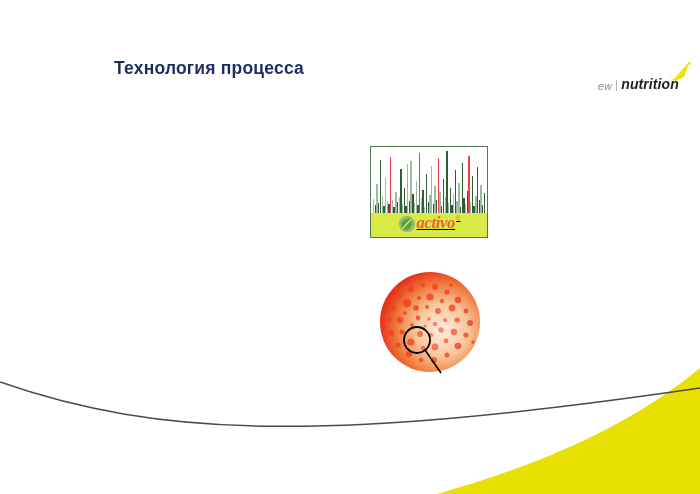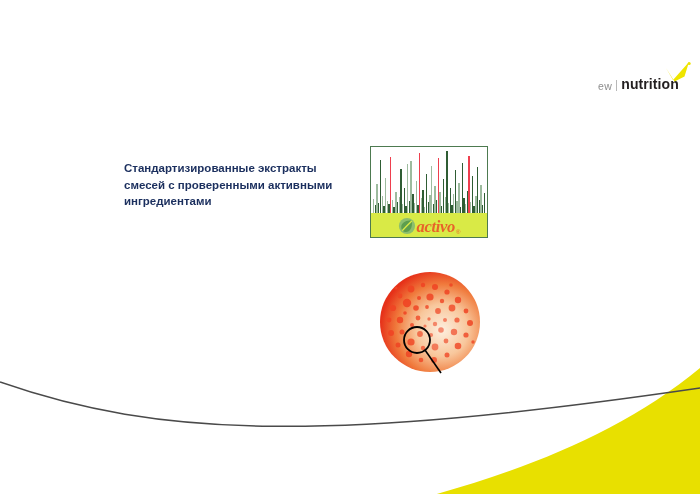--- a/index.html
+++ b/index.html
@@ -31,20 +31,21 @@
   }
 
   
   #logo {
     position: absolute;
     left: 598px;
     top: 70px;
     height: 22px;
     display: flex;
     align-items: flex-end;
+    font-style: italic;
   }
   #logo .logo-ew {
     font-size: 10.5px;
     color: #8d8d8d;
     letter-spacing: 0.4px;
     padding-right: 4px;
   }
   #logo .logo-sep {
     width: 1px;
     height: 11px;
@@ -110,22 +111,23 @@
     right: 0;
     bottom: 0;
     height: 24px;
     background: #d9ea46;
     display: flex;
     align-items: center;
     justify-content: center;
   }
   #activo-logo {
     display: flex;
-    align-items: flex-end;
+    align-items: flex-start;
     height: 20px;
+    text-decoration: underline;
   }
   #activo-mark {
     width: 18px;
     height: 18px;
     margin-right: 1px;
   }
   #activo-word {
     font-family: "Liberation Serif", serif;
     font-style: italic;
     font-weight: bold;
@@ -157,32 +159,32 @@
     top: 360px;
     width: 700px;
     height: 134px;
   }
 </style>
 </head>
 <body>
 
 <div id="slide">
 
+  <div id="slide-title">Технология процесса</div>
 
   <div id="logo">
     <span class="logo-ew">ew</span>
     <span class="logo-sep"></span>
     <span class="logo-nutrition">nutrition</span>
     <svg class="logo-check" viewBox="0 0 26 20">
       <path d="M1 6 L8 18 L24 0 L19.5 14.5 L9.5 19.5 Z" fill="#efe500"></path>
       <circle cx="24.2" cy="1.6" r="1.5" fill="#efe500"></circle>
     </svg>
   </div>
 
-  <div class="body-text" id="text-block-1">Стандартизированные экстракты смесей с проверенными активными ингредиентами</div>
 
 
   <div id="chromatogram">
     <div id="chromo-plot">
         <div class="chromo-bar" style="height: 20.5882%; background: rgb(157, 187, 158);"></div>
         <div class="chromo-bar" style="height: 11.7647%; background: rgb(47, 93, 52);"></div>
         <div class="chromo-bar" style="height: 44.1176%; background: rgb(157, 187, 158);"></div>
         <div class="chromo-bar" style="height: 14.7059%; background: rgb(47, 93, 52);"></div>
         <div class="chromo-bar" style="height: 80.8824%; background: rgb(47, 93, 52);"></div>
         <div class="chromo-bar" style="height: 26.4706%; background: rgb(157, 187, 158);"></div>

